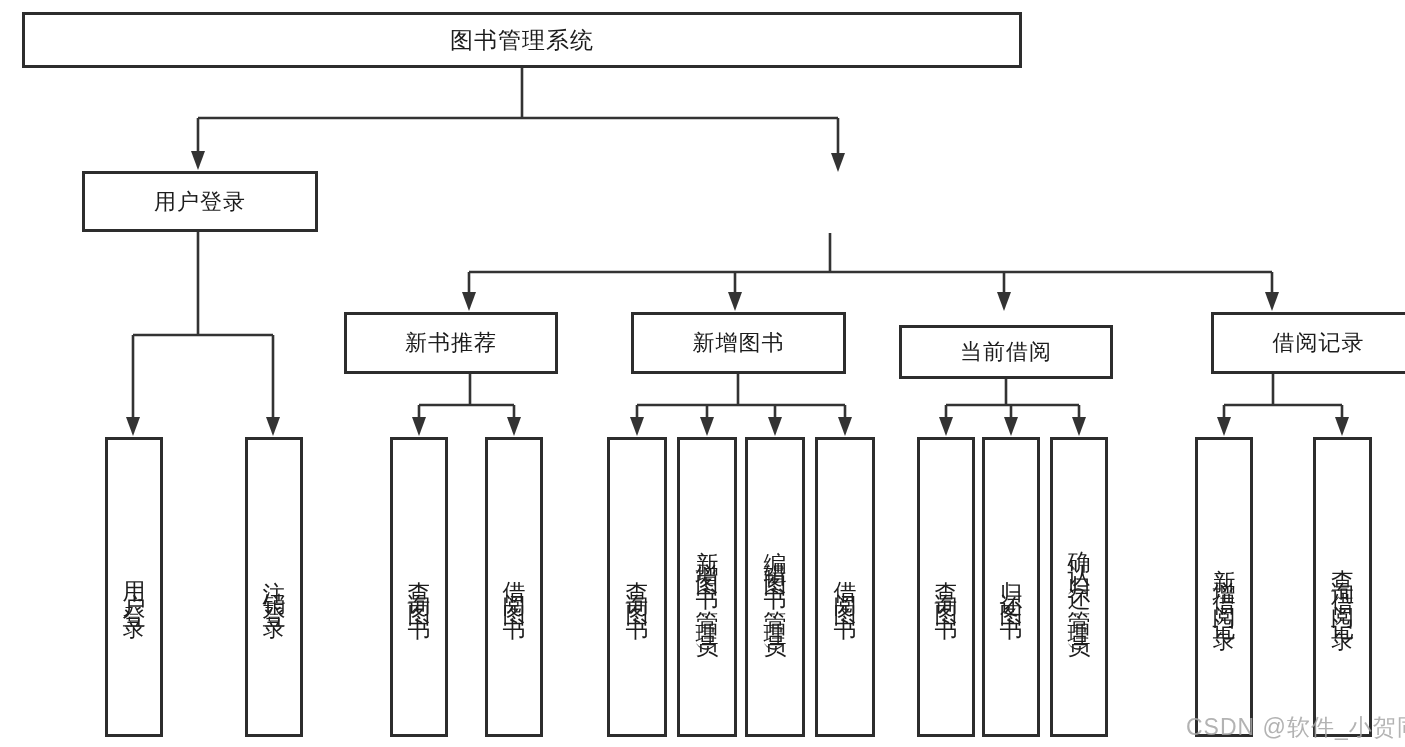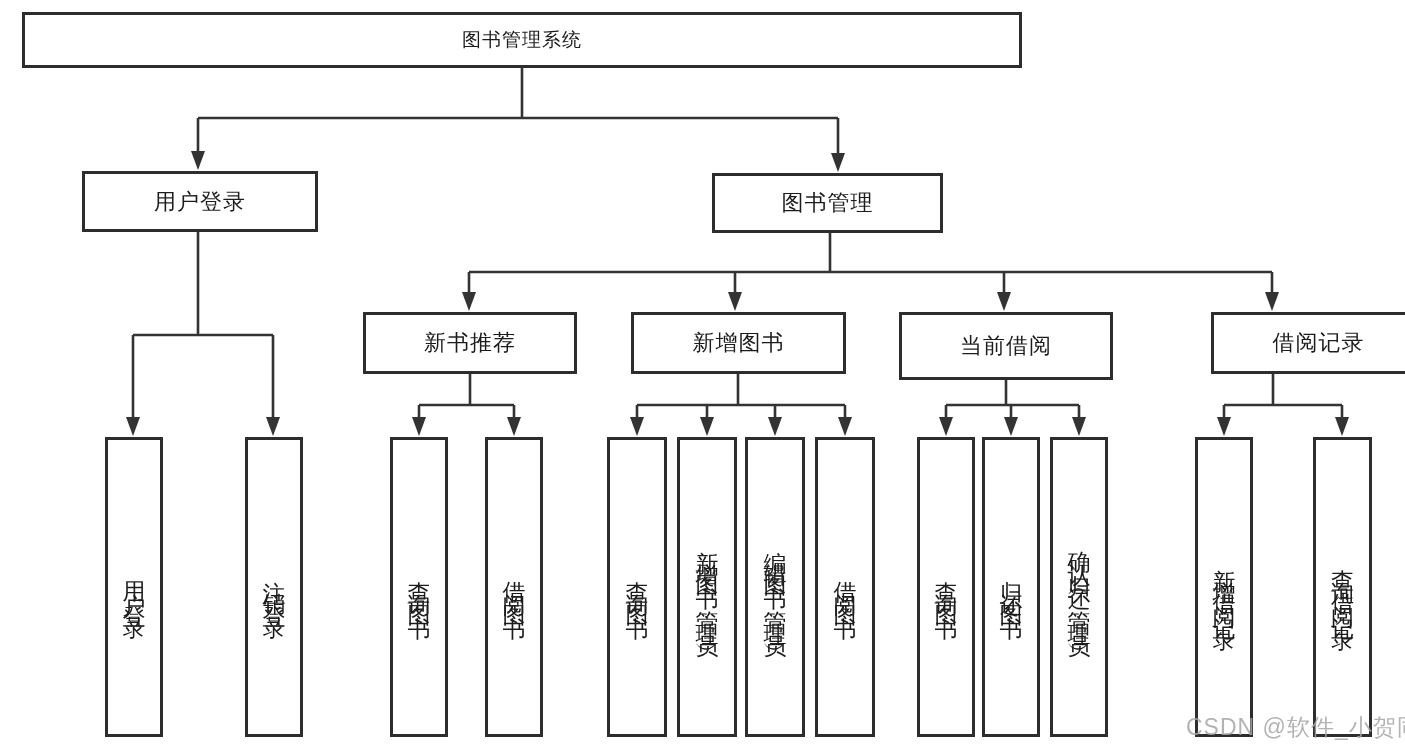--- a/index.html
+++ b/index.html
@@ -20,21 +20,21 @@
   .node{
     position:absolute;box-sizing:border-box;
     border:3px solid var(--border);background:#fff;
     display:flex;align-items:center;justify-content:center;
     z-index:2;
   }
   .hlabel{
     font-size:22px;letter-spacing:1px;white-space:nowrap;
     color:var(--text);
   }
-  .root .hlabel{font-size:19px;}
+  .root .hlabel{font-size:23px;}
   .vnode{
     width:58px;top:437px;height:300px;
   }
   .vlabel{
     writing-mode:vertical-rl;text-orientation:mixed;
     font-size:23px;letter-spacing:12px;line-height:1;
     white-space:nowrap;color:var(--text);
   }
   .watermark{
     position:absolute;left:1186px;top:712px;z-index:3;
@@ -87,31 +87,28 @@
     </g>
   </svg>
 
   <div class="node root" style="left:22px;top:12px;width:1000px;height:56px;">
     <span class="hlabel">图书管理系统</span>
   </div>
 
   <div class="node" style="left:82px;top:171px;width:236px;height:61px;">
     <span class="hlabel">用户登录</span>
   </div>
-  <div class="node" style="left:712px;top:173px;width:231px;height:60px;">
-    <span class="hlabel">图书管理</span>
-  </div>
 
-  <div class="node" style="left:363px;top:312px;width:214px;height:62px;">
+  <div class="node" style="left:344px;top:312px;width:214px;height:62px;">
     <span class="hlabel">新书推荐</span>
   </div>
   <div class="node" style="left:631px;top:312px;width:215px;height:62px;">
     <span class="hlabel">新增图书</span>
   </div>
-  <div class="node" style="left:899px;top:312px;width:214px;height:68px;">
+  <div class="node" style="left:899px;top:325px;width:214px;height:54px;">
     <span class="hlabel">当前借阅</span>
   </div>
   <div class="node" style="left:1166px;top:312px;width:215px;height:62px;margin-left:45px;">
     <span class="hlabel">借阅记录</span>
   </div>
 
   <div class="node vnode" style="left:105px;">
     <span class="vlabel">用户登录</span>
   </div>
   <div class="node vnode" style="left:245px;">

